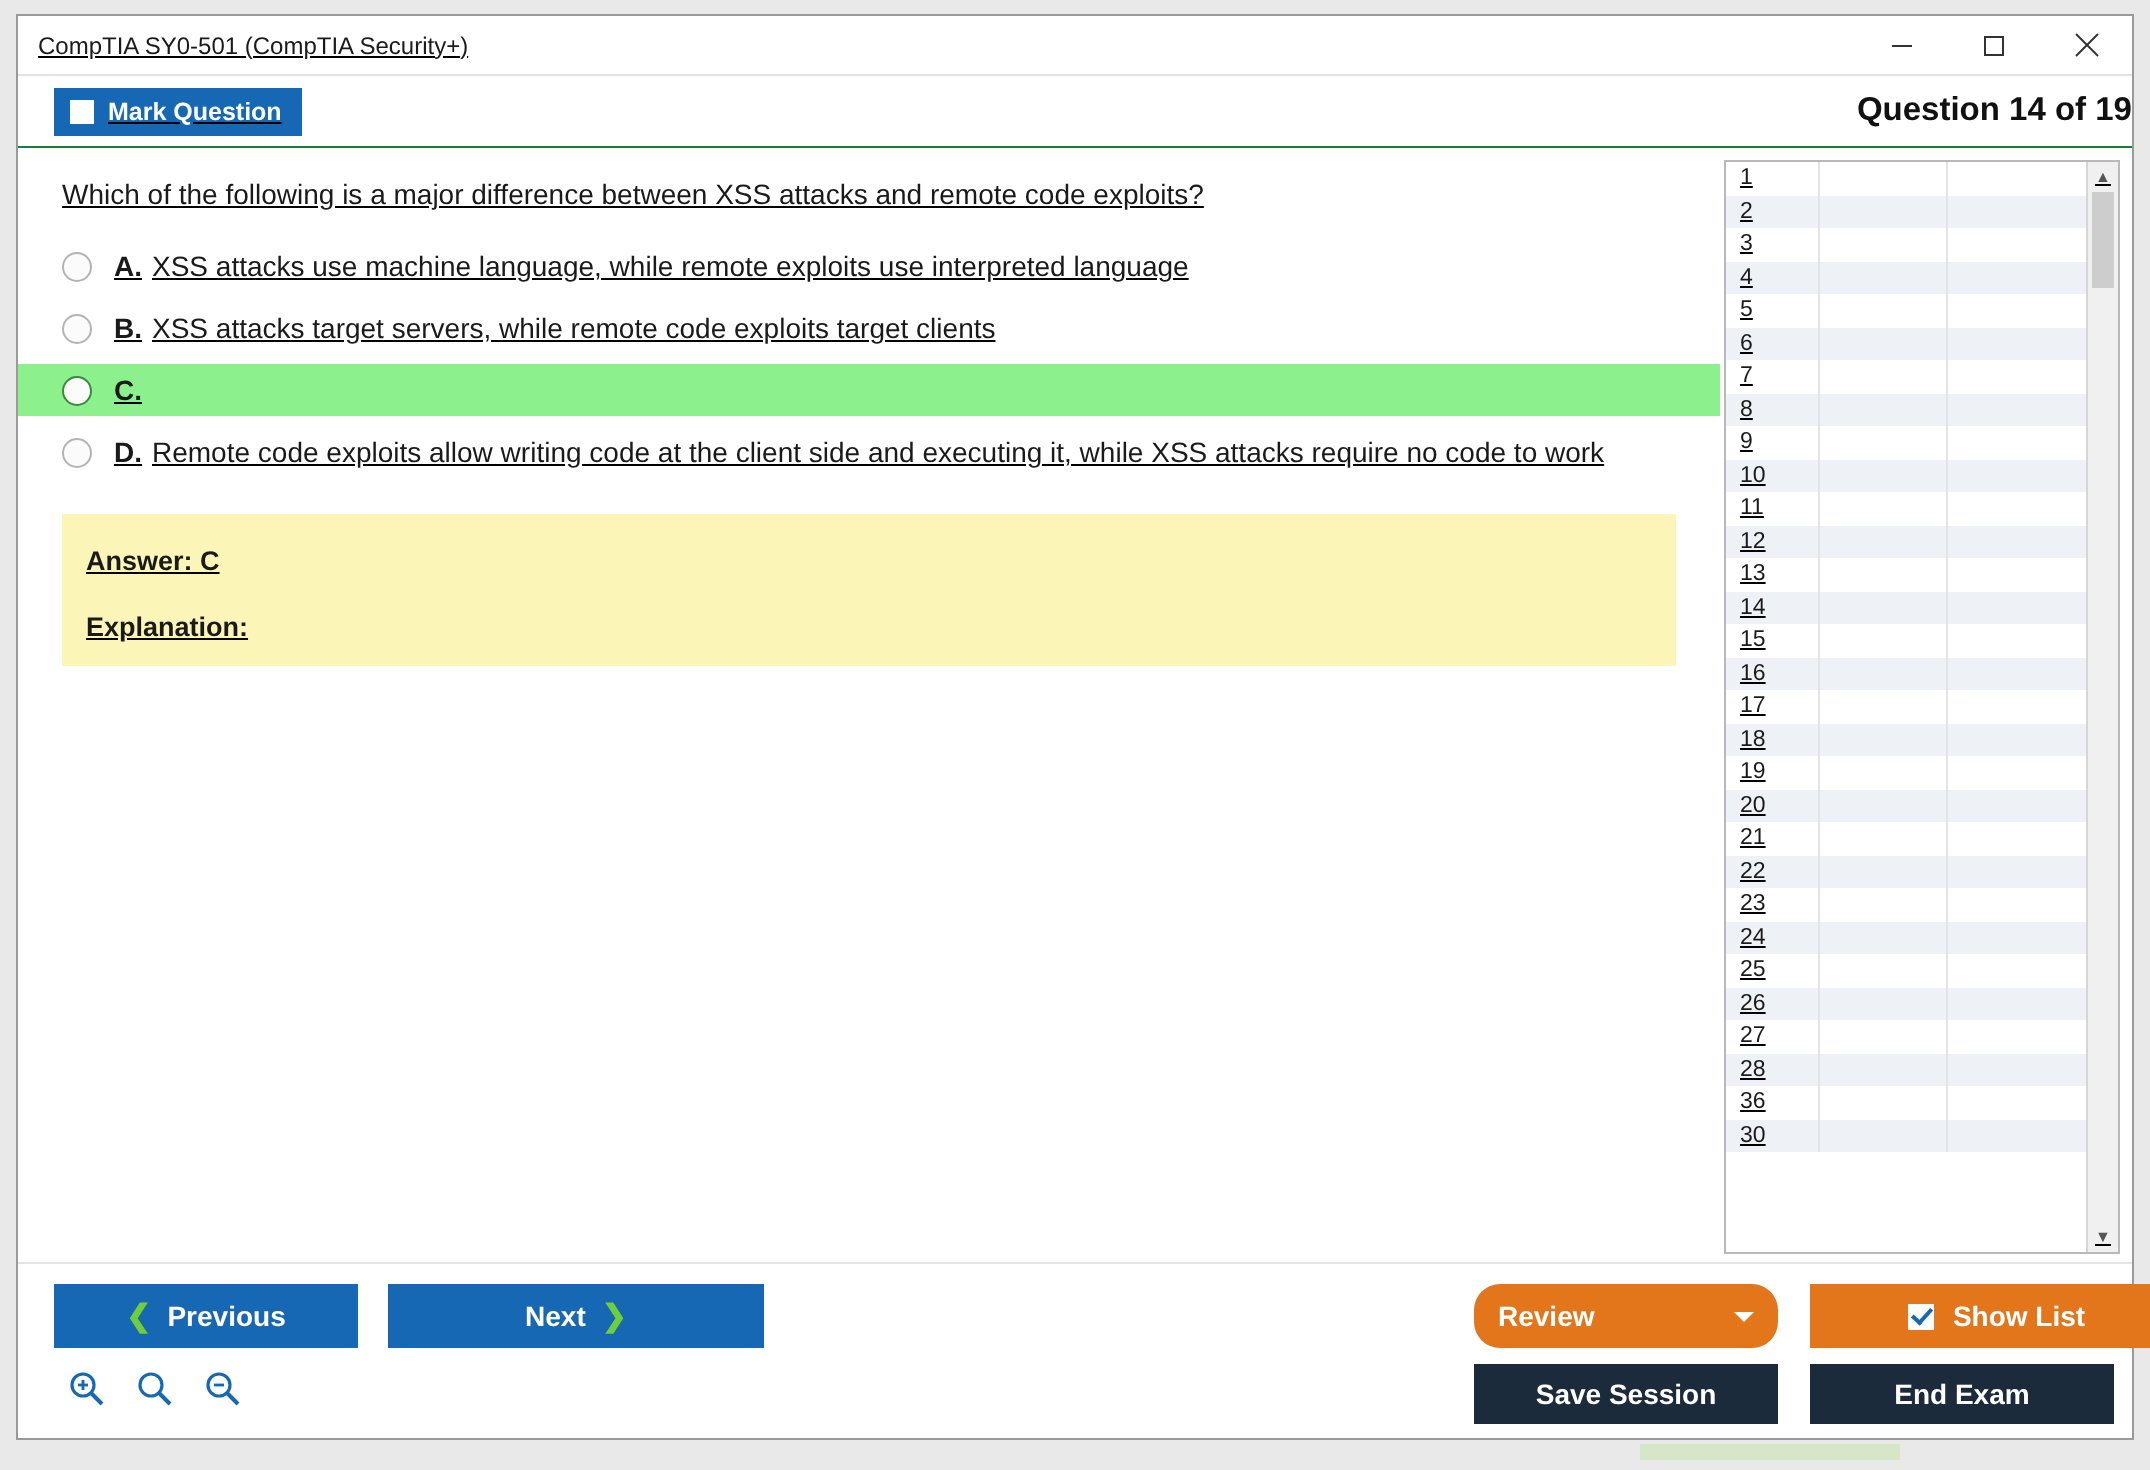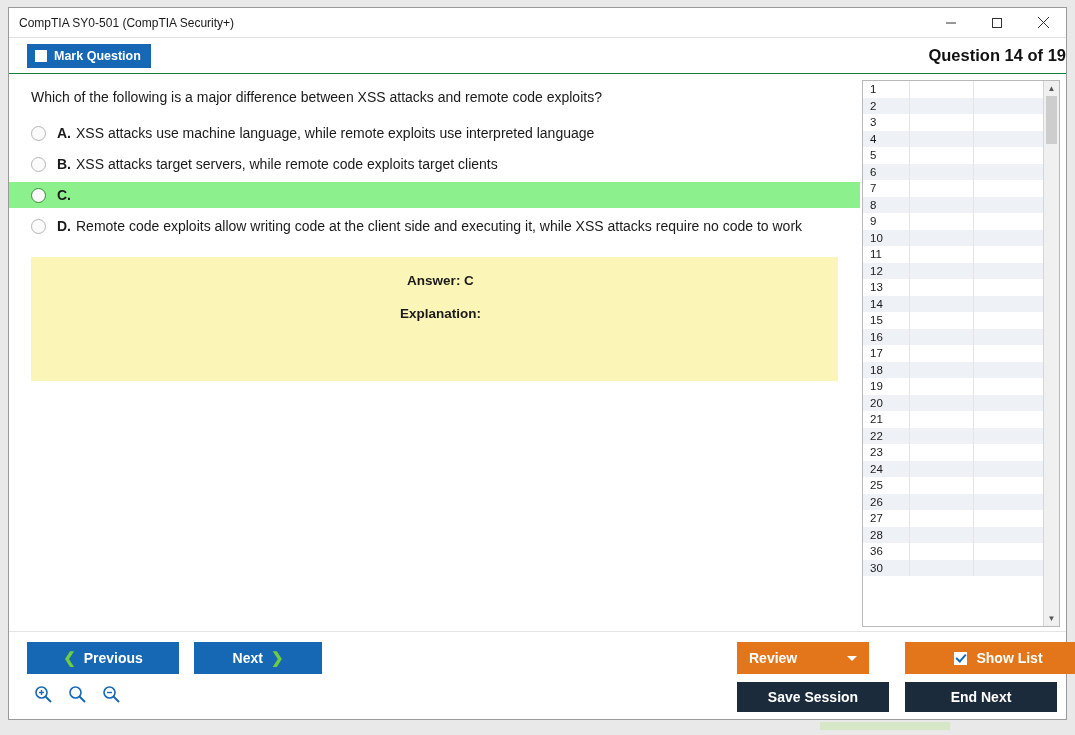--- a/index.html
+++ b/index.html
@@ -16,20 +16,21 @@
     overflow: hidden;
   }
   .window {
     position: absolute;
     left: 8px; top: 7px;
     width: 1059px; height: 713px;
     background: #4c1d95;
     border: 1px solid #9a9a9a;
     display: flex;
     flex-direction: column;
+    text-decoration: underline;
   }
   
   .titlebar {
     height: 30px;
     flex: 0 0 30px;
     background: #ffffff;
     display: flex;
     align-items: center;
     border-bottom: 1px solid #e2e2e2;
   }
@@ -123,23 +124,22 @@
     flex: 0 0 15px;
     margin-right: 11px;
     position: relative;
   }
   .option.correct .radio { border-color: #3a8a3a; }
   .opt-letter { font-weight: bold; margin-right: 5px; }
   .opt-text { }
   .answer-box {
     margin: 18px 22px 0 22px;
     background: #fcf5b8;
-    height: 124px;
+    height: 76px;
     padding: 16px 0 0 12px;
-    text-align: center;
   }
   .answer-line {
     font-size: 13.5px;
     font-weight: bold;
     color: #1a1a1a;
     margin-bottom: 18px;
   }
   
   .qpanel {
     flex: 0 0 198px;
@@ -226,23 +226,23 @@
     display: flex;
     align-items: center;
     justify-content: center;
     font-weight: bold;
     position: absolute;
   }
   .btn-blue { background: #1668b5; }
   .btn-orange { background: #e3761b; }
   .btn-dark { background: #1b2b3c; }
   .prev { left: 18px; top: 10px; width: 152px; height: 32px; }
-  .next { left: 185px; top: 10px; width: 128px; height: 32px; }
+  .next { left: 185px; top: 10px; width: 188px; height: 32px; }
   .show-answer { left: 558px; top: 10px; width: 152px; height: 32px; }
-  .review { left: 728px; top: 10px; width: 132px; height: 32px; justify-content: flex-start; padding-left: 12px; }
+  .review { left: 728px; top: 10px; width: 152px; height: 32px; justify-content: flex-start; padding-left: 12px; border-radius: 13px; }
   .show-list { left: 896px; top: 10px; width: 181px; height: 32px; justify-content: center; padding-left: 12px; }
   .save-session { left: 728px; top: 50px; width: 152px; height: 30px; }
   .end-exam { left: 896px; top: 50px; width: 152px; height: 30px; }
   .chkbox-w {
     width: 13px; height: 13px;
     background: #ffffff;
     display: inline-block;
     margin-right: 9px;
     flex: 0 0 13px;
   }
@@ -532,21 +532,21 @@
         <span class="caret-dn"></span>
       </button>
       <button class="btn btn-orange show-list">
         <span class="chkbox-w checked"></span>
         <span>Show List</span>
       </button>
       <button class="btn btn-dark save-session">
         <span>Save Session</span>
       </button>
       <button class="btn btn-dark end-exam">
-        <span>End Next</span>
+        <span>End Exam</span>
       </button>
 
       <div class="zoom-row">
         <span>
           <svg width="20" height="20" viewBox="0 0 20 20">
             <circle cx="8.5" cy="8.5" r="5.5" fill="none" stroke="#1668b5" stroke-width="1.6"></circle>
             <line x1="12.5" y1="12.5" x2="18" y2="18" stroke="#1668b5" stroke-width="2"></line>
             <line x1="6" y1="8.5" x2="11" y2="8.5" stroke="#1668b5" stroke-width="1.4"></line>
             <line x1="8.5" y1="6" x2="8.5" y2="11" stroke="#1668b5" stroke-width="1.4"></line>
           </svg>

